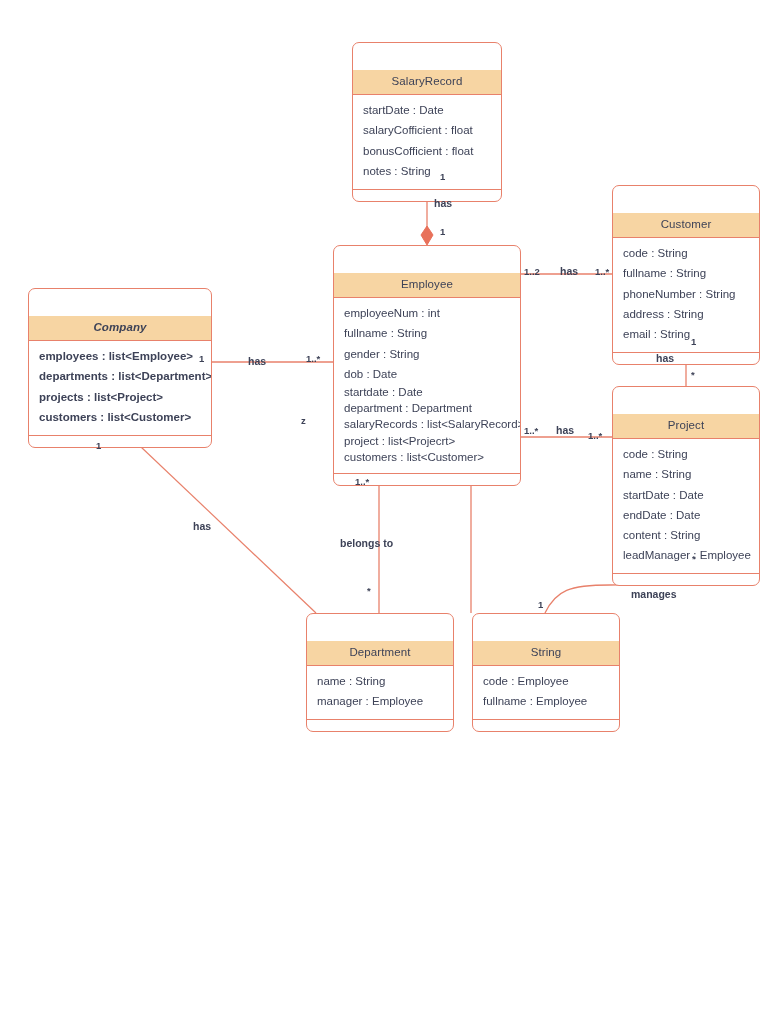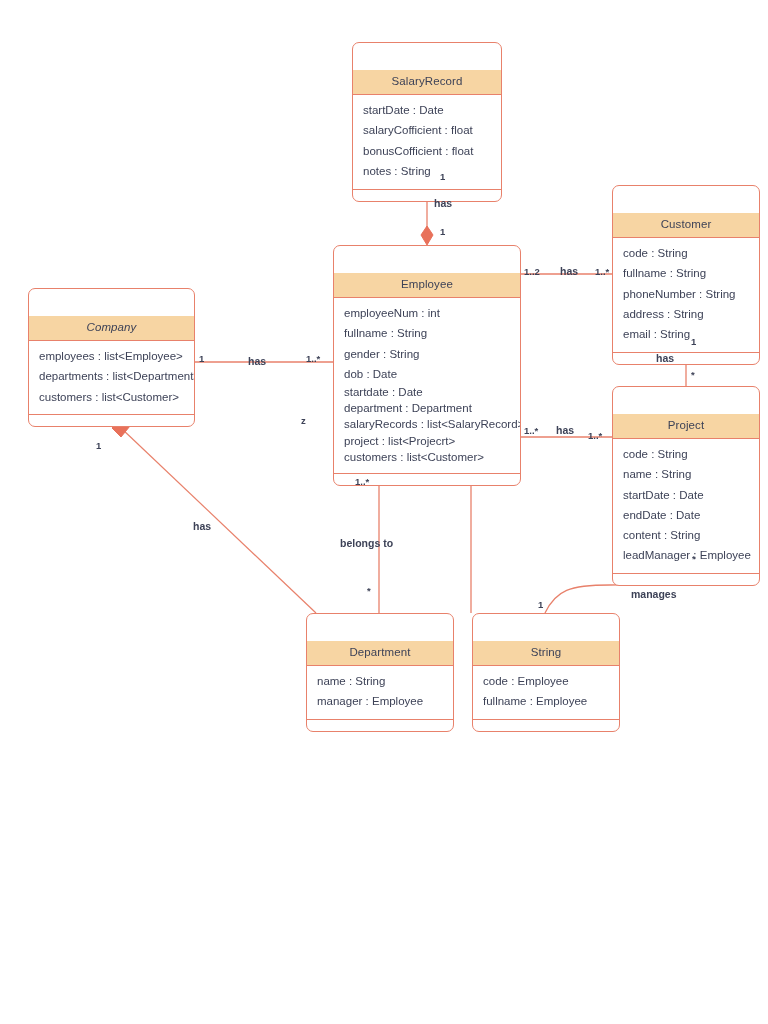--- a/index.html
+++ b/index.html
@@ -157,25 +157,26 @@
       <div class="uml-attr">dob : Date</div>
       <div class="uml-attr tight">startdate : Date</div>
       <div class="uml-attr tight">department : Department</div>
       <div class="uml-attr tight">salaryRecords : list&lt;SalaryRecord&gt;</div>
       <div class="uml-attr tight">project : list&lt;Projecrt&gt;</div>
       <div class="uml-attr tight">customers : list&lt;Customer&gt;</div>
     </div>
     <div class="uml-methods"></div>
   </div>
 
-  <div class="uml-class" style="left:28px; top:288px; width:167px;">
+  <div class="uml-class" style="left:28px; top:288px; width:184px;font-weight:bold;">
     <div class="uml-header italic">Company</div>
     <div class="uml-attrs">
       <div class="uml-attr">employees : list&lt;Employee&gt;</div>
       <div class="uml-attr">departments : list&lt;Department&gt;</div>
+      <div class="uml-attr">projects : list&lt;Project&gt;</div>
       <div class="uml-attr">customers : list&lt;Customer&gt;</div>
     </div>
     <div class="uml-methods"></div>
   </div>
 
   <div class="uml-class" style="left:612px; top:386px; width:148px;">
     <div class="uml-header">Project</div>
     <div class="uml-attrs">
       <div class="uml-attr">code : String</div>
       <div class="uml-attr">name : String</div>

